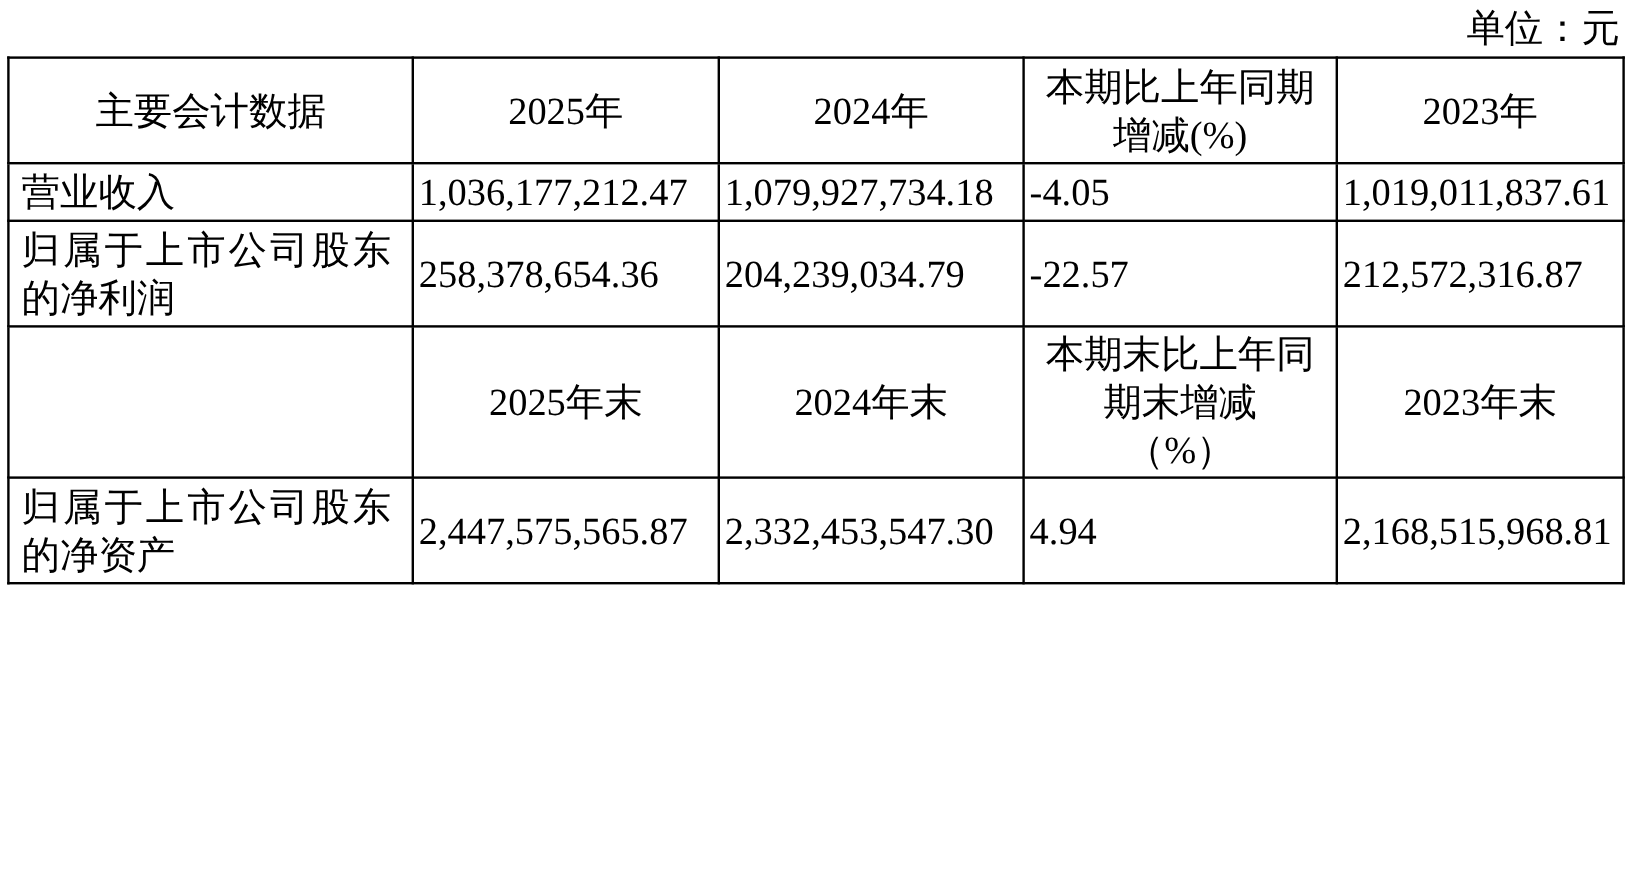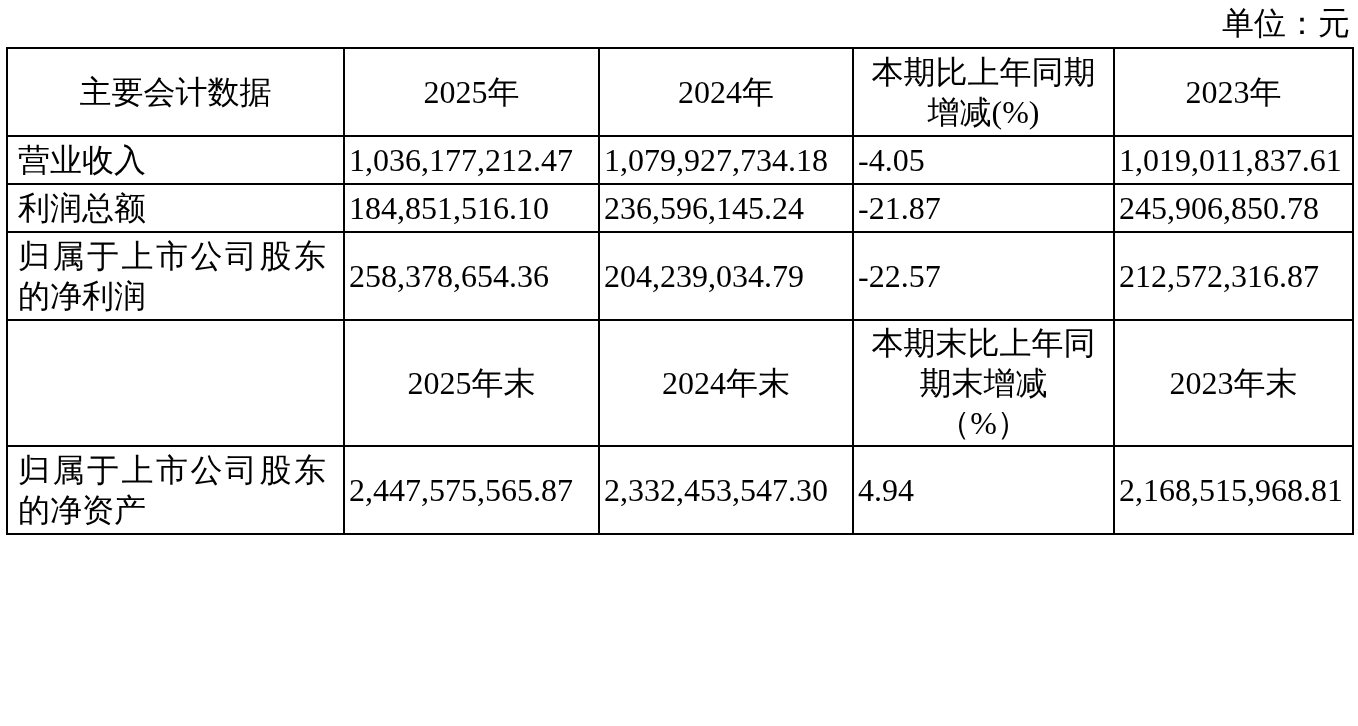--- a/index.html
+++ b/index.html
@@ -64,27 +64,20 @@
     </tr>
 
     <tr class="r-single">
       <td class="lbl">营业收入</td>
       <td class="num">1,036,177,212.47</td>
       <td class="num">1,079,927,734.18</td>
       <td class="num">-4.05</td>
       <td class="num">1,019,011,837.61</td>
     </tr>
 
-    <tr class="r-single">
-      <td class="lbl">利润总额</td>
-      <td class="num">184,851,516.10</td>
-      <td class="num">236,596,145.24</td>
-      <td class="num">-21.87</td>
-      <td class="num">245,906,850.78</td>
-    </tr>
 
     <tr class="r-two">
       <td class="lbl">归属于上市公司股东的净利润</td>
       <td class="num">258,378,654.36</td>
       <td class="num">204,239,034.79</td>
       <td class="num">-22.57</td>
       <td class="num">212,572,316.87</td>
     </tr>
 
 

